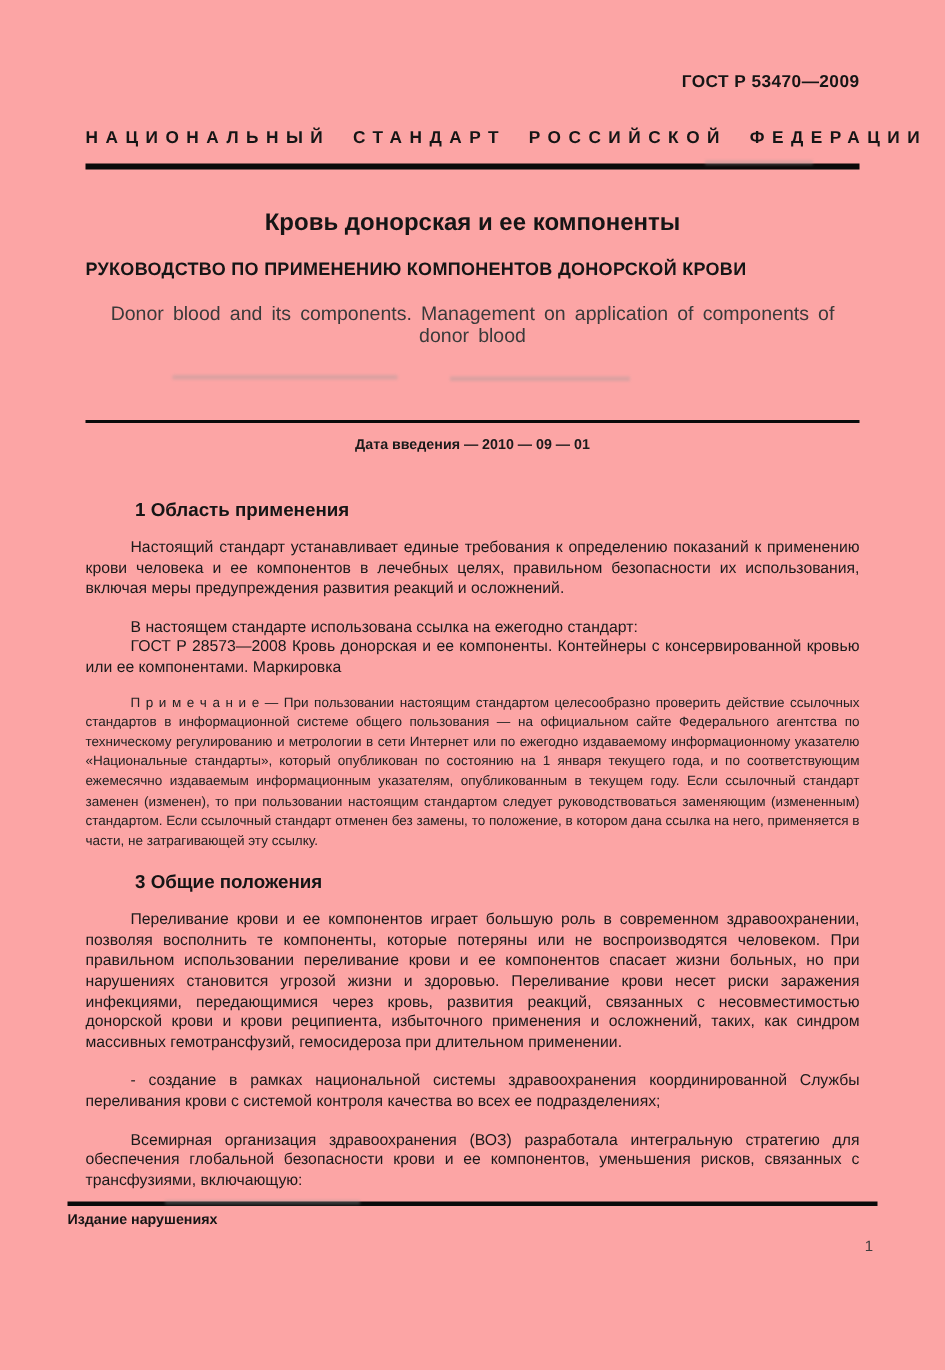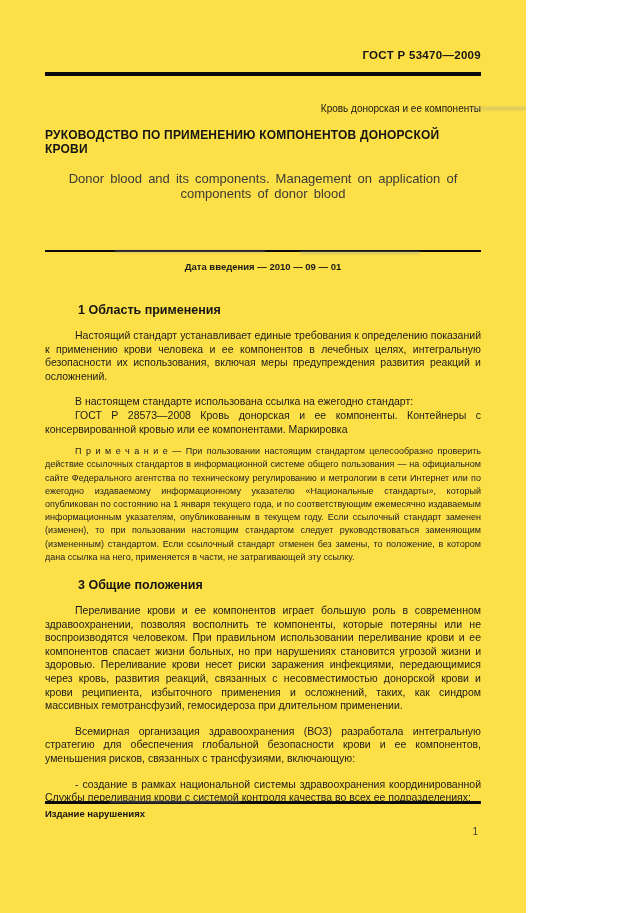--- a/index.html
+++ b/index.html
@@ -2,28 +2,28 @@
 <html lang="ru"><head>
 <meta charset="utf-8">
 <style>
   html, body {
     margin: 0;
     padding: 0;
     background: #ffffff;
   }
   .page {
     position: relative;
-    width: 526px;
+    width: 630px;
     height: 913px;
-    background: #fde047;
+    background: #fca5a5;
     font-family: "Liberation Sans", sans-serif;
     color: #111;
     overflow: hidden;
     box-sizing: border-box;
-    padding: 0 45px;
+    padding: 0 57px;
   }
   
   .doc-code {
     margin-top: 49px;
     text-align: right;
     font-weight: bold;
     font-size: 11.5px;
     letter-spacing: 0.3px;
     color: #151515;
   }
@@ -44,23 +44,23 @@
   }
   .rule-medium {
     margin-top: 49px;
     height: 2.5px;
     background: #0a0a0a;
     position: relative;
   }
   
   .subject {
     margin-top: 27px;
-    text-align: right;
-    font-weight: normal;
-    font-size: 10px;
+    text-align: center;
+    font-weight: bold;
+    font-size: 16px;
     color: #151515;
   }
   .main-title {
     margin-top: 14px;
     text-align: left;
     font-weight: bold;
     font-size: 12px;
     letter-spacing: 0.2px;
     color: #151515;
   }
@@ -141,44 +141,45 @@
   .artifact.a3 { left: 300px; top: 251px; width: 120px; height: 3px; }
   .artifact.a4 { left: 110px; top: 800px; width: 130px; height: 3px; }
 </style>
 </head>
 <body>
 
 <div class="page">
 
   <div class="doc-code">ГОСТ Р 53470—2009</div>
 
+  <div class="standard-banner">НАЦИОНАЛЬНЫЙ СТАНДАРТ РОССИЙСКОЙ ФЕДЕРАЦИИ</div>
 
   <div class="rule-thick"></div>
 
   <div class="subject">Кровь донорская и ее компоненты</div>
 
   <div class="main-title">РУКОВОДСТВО ПО ПРИМЕНЕНИЮ КОМПОНЕНТОВ ДОНОРСКОЙ КРОВИ</div>
 
   <div class="title-en">Donor blood and its components. Management on application of components of donor blood</div>
 
   <div class="rule-medium"></div>
 
   <div class="effective-date">Дата введения — 2010 — 09 — 01</div>
 
   <div class="section-heading">1 Область применения</div>
-  <div class="body-par">Настоящий стандарт устанавливает единые требования к определению показаний к применению крови человека и ее компонентов в лечебных целях, интегральную безопасности их использования, включая меры предупреждения развития  реакций и осложнений.</div>
+  <div class="body-par">Настоящий стандарт устанавливает единые требования к определению показаний к применению крови человека и ее компонентов в лечебных целях, правильном безопасности их использования, включая меры предупреждения развития  реакций и осложнений.</div>
 
   <div class="body-par">В настоящем стандарте использована ссылка на ежегодно стандарт:</div>
   <div class="body-par followup">ГОСТ Р 28573—2008 Кровь донорская и ее компоненты. Контейнеры с консервированной кровью или ее компонентами. Маркировка</div>
   <div class="note-par">П р и м е ч а н и е — При пользовании настоящим стандартом целесообразно проверить действие ссылочных стандартов в информационной системе общего пользования — на официальном сайте Федерального агентства по техническому регулированию и метрологии в сети Интернет или по ежегодно издаваемому информационному указателю «Национальные стандарты», который опубликован по состоянию на 1 января текущего года, и по соответствующим ежемесячно издаваемым информационным указателям, опубликованным в текущем году. Если ссылочный стандарт заменен (изменен), то при пользовании настоящим стандартом следует руководствоваться заменяющим (измененным) стандартом. Если ссылочный стандарт отменен без замены, то положение, в котором дана ссылка на него, применяется в части, не затрагивающей эту ссылку.</div>
 
   <div class="section-heading tight">3 Общие положения</div>
   <div class="body-par">Переливание крови и ее компонентов играет большую роль в современном здравоохранении, позволяя восполнить те компоненты, которые потеряны или не воспроизводятся человеком. При правильном использовании переливание крови и ее компонентов спасает жизни больных, но при нарушениях становится угрозой жизни и здоровью. Переливание крови несет риски заражения инфекциями, передающимися через кровь, развития реакций, связанных с несовместимостью донорской крови и крови реципиента, избыточного применения и осложнений, таких, как синдром массивных гемотрансфузий, гемосидероза при длительном применении.</div>
+  <div class="body-par">- создание в рамках национальной системы здравоохранения координированной Службы переливания крови с системой контроля качества во всех ее подразделениях;</div>
   <div class="body-par">Всемирная организация здравоохранения (ВОЗ) разработала интегральную стратегию для обеспечения глобальной безопасности крови и ее компонентов, уменьшения рисков, связанных с трансфузиями, включающую:</div>
-  <div class="body-par">- создание в рамках национальной системы здравоохранения координированной Службы переливания крови с системой контроля качества во всех ее подразделениях;</div>
 
   <div class="footer-rule"></div>
   <div class="edition-label">Издание нарушениях</div>
   <div class="page-number">1</div>
 
   <div class="artifact a1"></div>
   <div class="artifact a2"></div>
   <div class="artifact a3"></div>
   <div class="artifact a4"></div>
 

